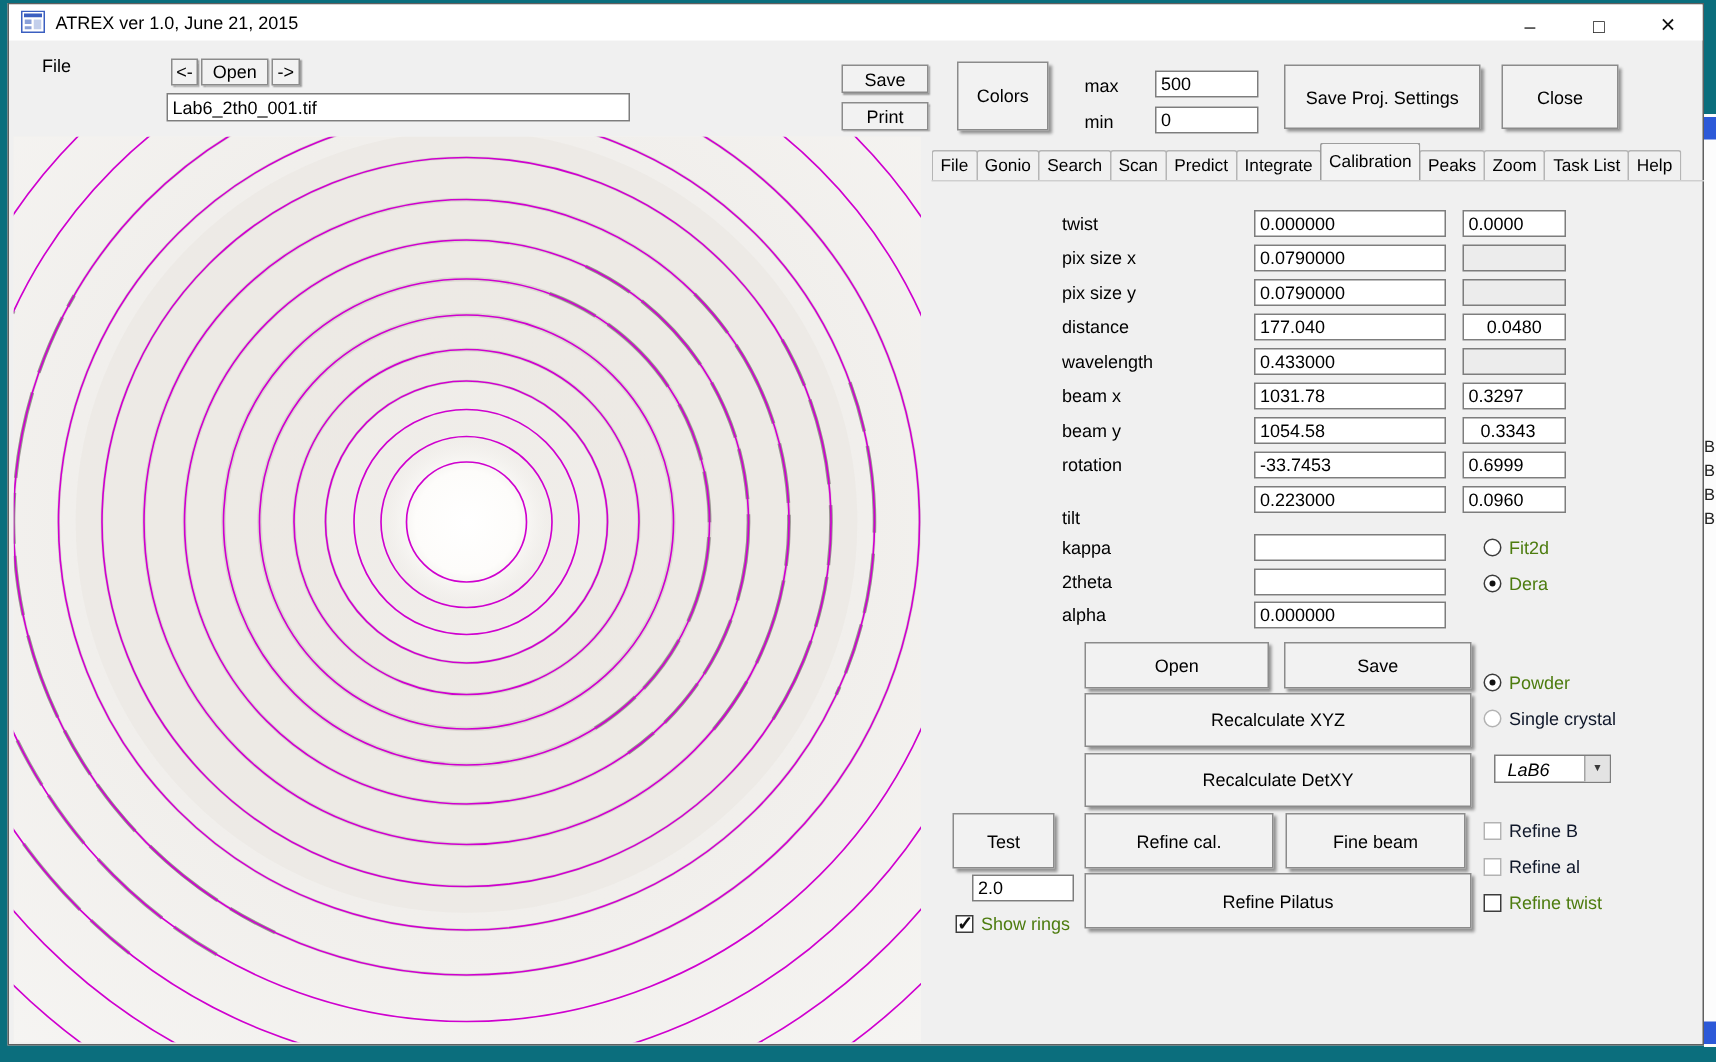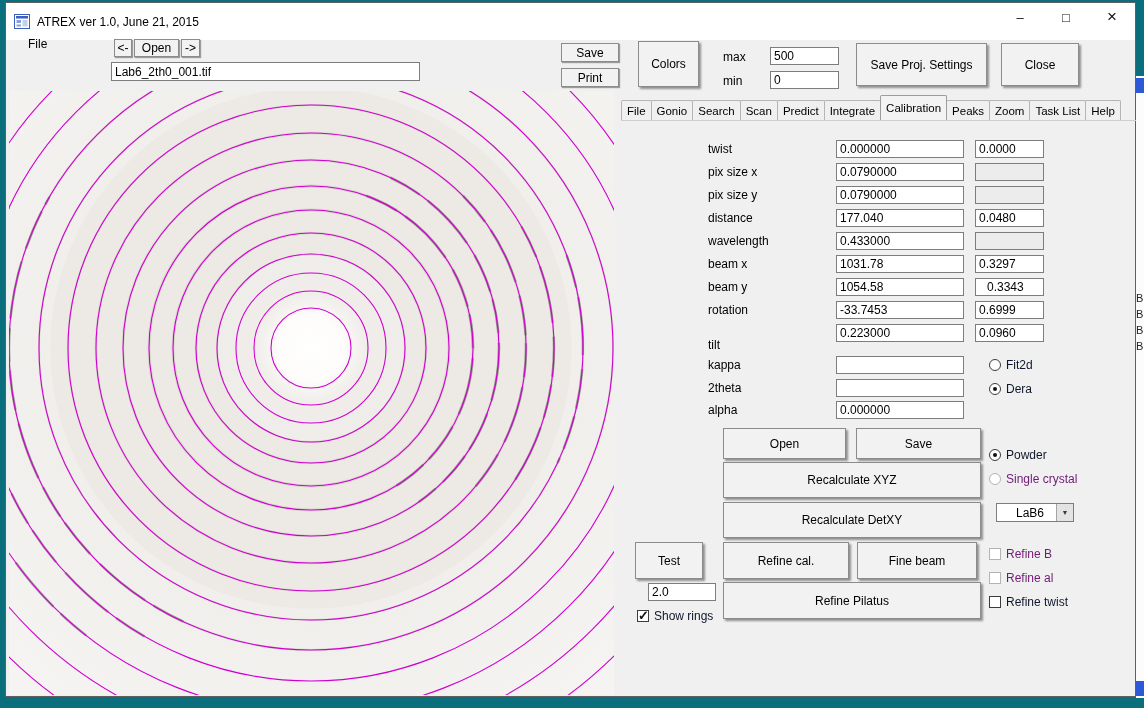--- a/index.html
+++ b/index.html
@@ -1,21 +1,21 @@
 <!DOCTYPE html>
 <html><head>
 <meta charset="utf-8">
 <style>
   * { margin:0; padding:0; box-sizing:border-box; }
   html,body { width:1144px; height:708px; }
   body { font-family:"Liberation Sans", sans-serif; background:#0b6e7d; position:relative; overflow:hidden; }
 
   .window { position:absolute; left:5px; top:2px; width:1131px; height:695px; background:#f0f0f0; border:1px solid #5f5f5f; }
 
-  .titlebar { position:absolute; left:0; top:0; width:100%; height:37px; background:#ffffff; display:flex; align-items:center; }
+  .titlebar { position:absolute; left:0; top:0; width:100%; height:24px; background:#ffffff; display:flex; align-items:center; }
   .app-icon { margin-left:8px; width:16px; height:16px; display:inline-flex; }
   .title-text { font-size:12px; color:#000; margin-left:7px; }
   .win-controls { position:absolute; right:0; top:0; height:28px; display:flex; }
   .win-btn { width:46px; height:28px; display:flex; align-items:center; justify-content:center; font-size:13px; color:#111; cursor:default; }
   .win-btn.close-glyph { font-size:17px; }
 
   .lbl { position:absolute; font-size:12px; color:#000; }
 
   .btn { position:absolute; display:flex; align-items:center; justify-content:center; background:#f2f2f2; border:1px solid #8b8b8b; box-shadow:2px 2px 2px rgba(0,0,0,0.40); font-size:12px; color:#000; cursor:default; white-space:nowrap; }
   .btn.small { box-shadow:1px 1px 1px rgba(0,0,0,0.35); }
@@ -26,30 +26,30 @@
   .image-area { position:absolute; left:3px; top:88px; width:605px; height:604px; background:#f3f1ee; overflow:hidden; }
 
   .tabbar { position:absolute; left:615px; top:94px; width:516px; height:24px; display:flex; align-items:flex-end; border-bottom:1px solid #cfcfcf; }
   .tab { height:20px; padding:0 5px; display:flex; align-items:center; font-size:11.5px; color:#000; background:#f0f0f0; border:1px solid #b5b5b5; border-bottom:none; border-radius:2px 2px 0 0; margin-right:-1px; cursor:default; white-space:nowrap; }
   .tab.active { height:25px; background:#f3f3f3; border-color:#9d9d9d; position:relative; z-index:2; }
 
   .plabel { position:absolute; left:702px; width:120px; text-align:left; font-size:12px; color:#000; }
   .pvalue { left:830px; width:128px; height:18px; }
   .pesd  { left:969px; width:69px; height:18px; }
 
-  .ctrl-row { position:absolute; display:flex; align-items:center; gap:5px; font-size:12px; color:#0f172a; white-space:nowrap; cursor:default; }
+  .ctrl-row { position:absolute; display:flex; align-items:center; gap:5px; font-size:12px; color:#4d7c0f; white-space:nowrap; cursor:default; }
   .radio { width:12px; height:12px; border:1px solid #3c3c3c; border-radius:50%; background:#fff; position:relative; flex:none; }
   .radio.checked::after { content:""; position:absolute; left:3px; top:3px; width:4px; height:4px; border-radius:50%; background:#111; }
   .checkbox { width:12px; height:12px; border:1px solid #3c3c3c; background:#fff; position:relative; flex:none; }
   .checkbox.checked::after { content:"✓"; position:absolute; left:0px; top:-3px; font-size:13px; font-weight:bold; color:#111; }
-  .ctrl-row.disabled { color:#701a75; }
+  .ctrl-row.disabled { color:#0f172a; }
   .ctrl-row.disabled .radio, .ctrl-row.disabled .checkbox { border-color:#b3b3b3; }
 
   .dropdown { position:absolute; left:990px; top:500px; width:78px; height:19px; border:1px solid #7d7d7d; background:#fff; display:flex; align-items:center; font-size:12px; cursor:default; }
-  .dd-text { flex:1; padding-left:19px; }
+  .dd-text { flex:1; padding-left:8px;font-style:italic; }
   .dd-btn { width:17px; height:100%; background:#e3e3e3; border-left:1px solid #a5a5a5; display:flex; align-items:center; justify-content:center; font-size:7px; color:#3a3a3a; }
 
   .edge-strip { position:absolute; left:1136px; top:76px; width:8px; height:622px; background:#fcfcfc; overflow:hidden; }
   .edge-bar { position:absolute; left:0; width:100%; height:15px; background:#2c59d8; }
   .edge-letter { position:absolute; left:0; font-size:11px; color:#222; }
 </style>
 </head>
 <body style="background: rgb(11, 110, 125);">
 
 <div class="window">
@@ -165,21 +165,21 @@
   <span class="plabel" style="top:162px">pix size x</span>
   <input class="field pvalue" style="top: 160px;" value="0.0790000">
   <input class="field pesd gray" style="top: 160px;" value="">
 
   <span class="plabel" style="top:185px">pix size y</span>
   <input class="field pvalue" style="top: 183px;" value="0.0790000">
   <input class="field pesd gray" style="top: 183px;" value="">
 
   <span class="plabel" style="top:208px">distance</span>
   <input class="field pvalue" style="top: 206px;" value="177.040">
-  <input class="field pesd" style="top: 206px;" value="0.0480">
+  <input class="field pesd" style="top: 206px; text-align: center;" value="0.0480">
 
   <span class="plabel" style="top:231px">wavelength</span>
   <input class="field pvalue" style="top: 229px;" value="0.433000">
   <input class="field pesd gray" style="top: 229px;" value="">
 
   <span class="plabel" style="top:254px">beam x</span>
   <input class="field pvalue" style="top: 252px;" value="1031.78">
   <input class="field pesd" style="top: 252px;" value="0.3297">
 
   <span class="plabel" style="top:277px">beam y</span>

